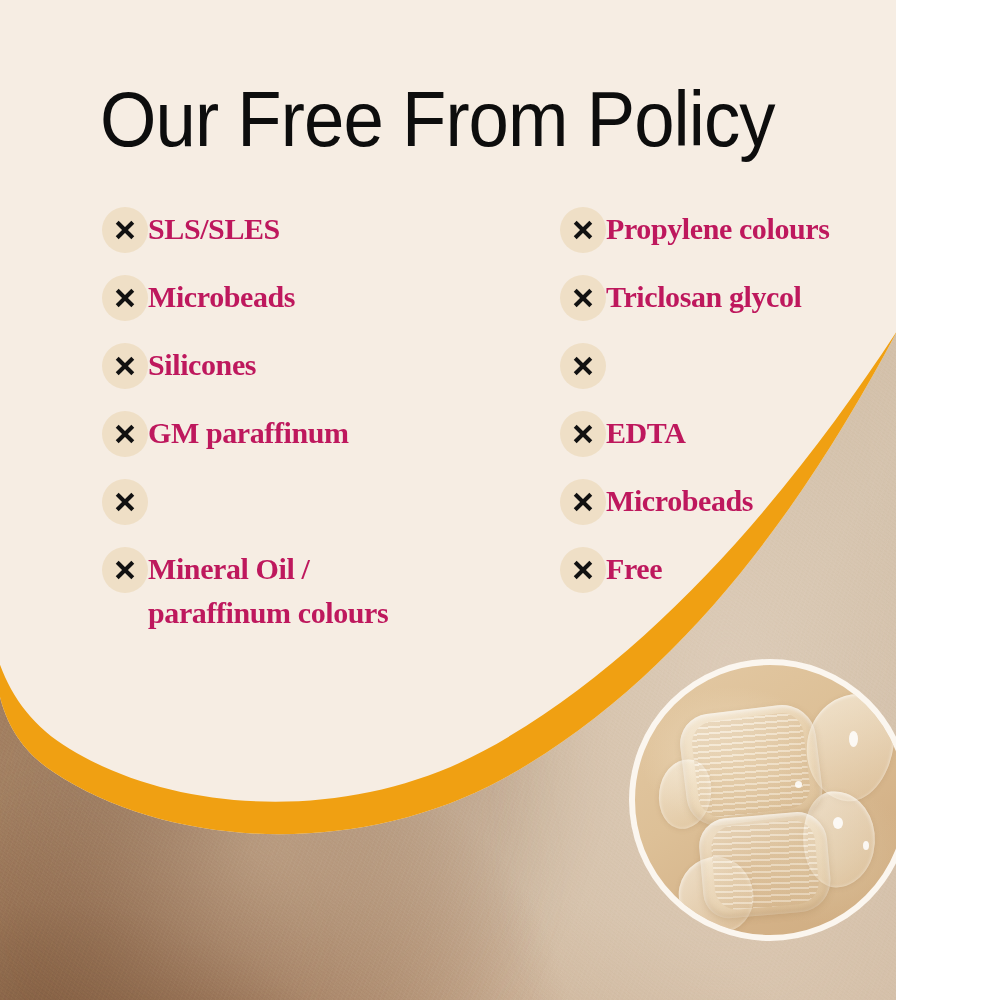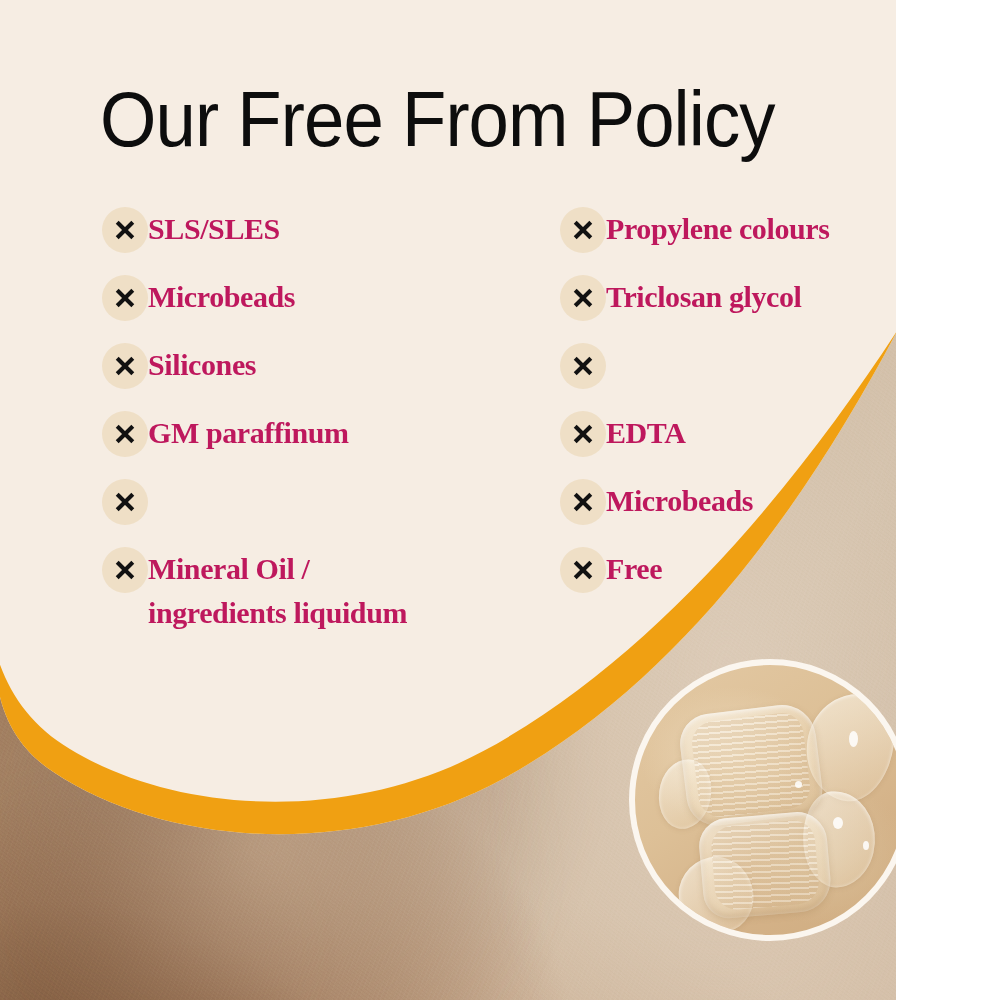--- a/index.html
+++ b/index.html
@@ -317,21 +317,21 @@
       </div>
 
 
       <div class="item tall">
         <span class="xbadge">
           <svg width="24" height="24" viewBox="0 0 24 24">
               <path d="M4.2 4.2 L19.8 19.8 M19.8 4.2 L4.2 19.8" stroke="#111111" stroke-width="4.1" stroke-linecap="butt"></path>
             </svg>
         </span>
         <span class="item-label">Mineral Oil /
-ingredients liquidum</span>
+paraffinum colours</span>
       </div>
 
     </div>
 
     <div class="col col-right">
 
       <div class="item">
         <span class="xbadge">
           <svg width="24" height="24" viewBox="0 0 24 24">
               <path d="M4.2 4.2 L19.8 19.8 M19.8 4.2 L4.2 19.8" stroke="#111111" stroke-width="4.1" stroke-linecap="butt"></path>

